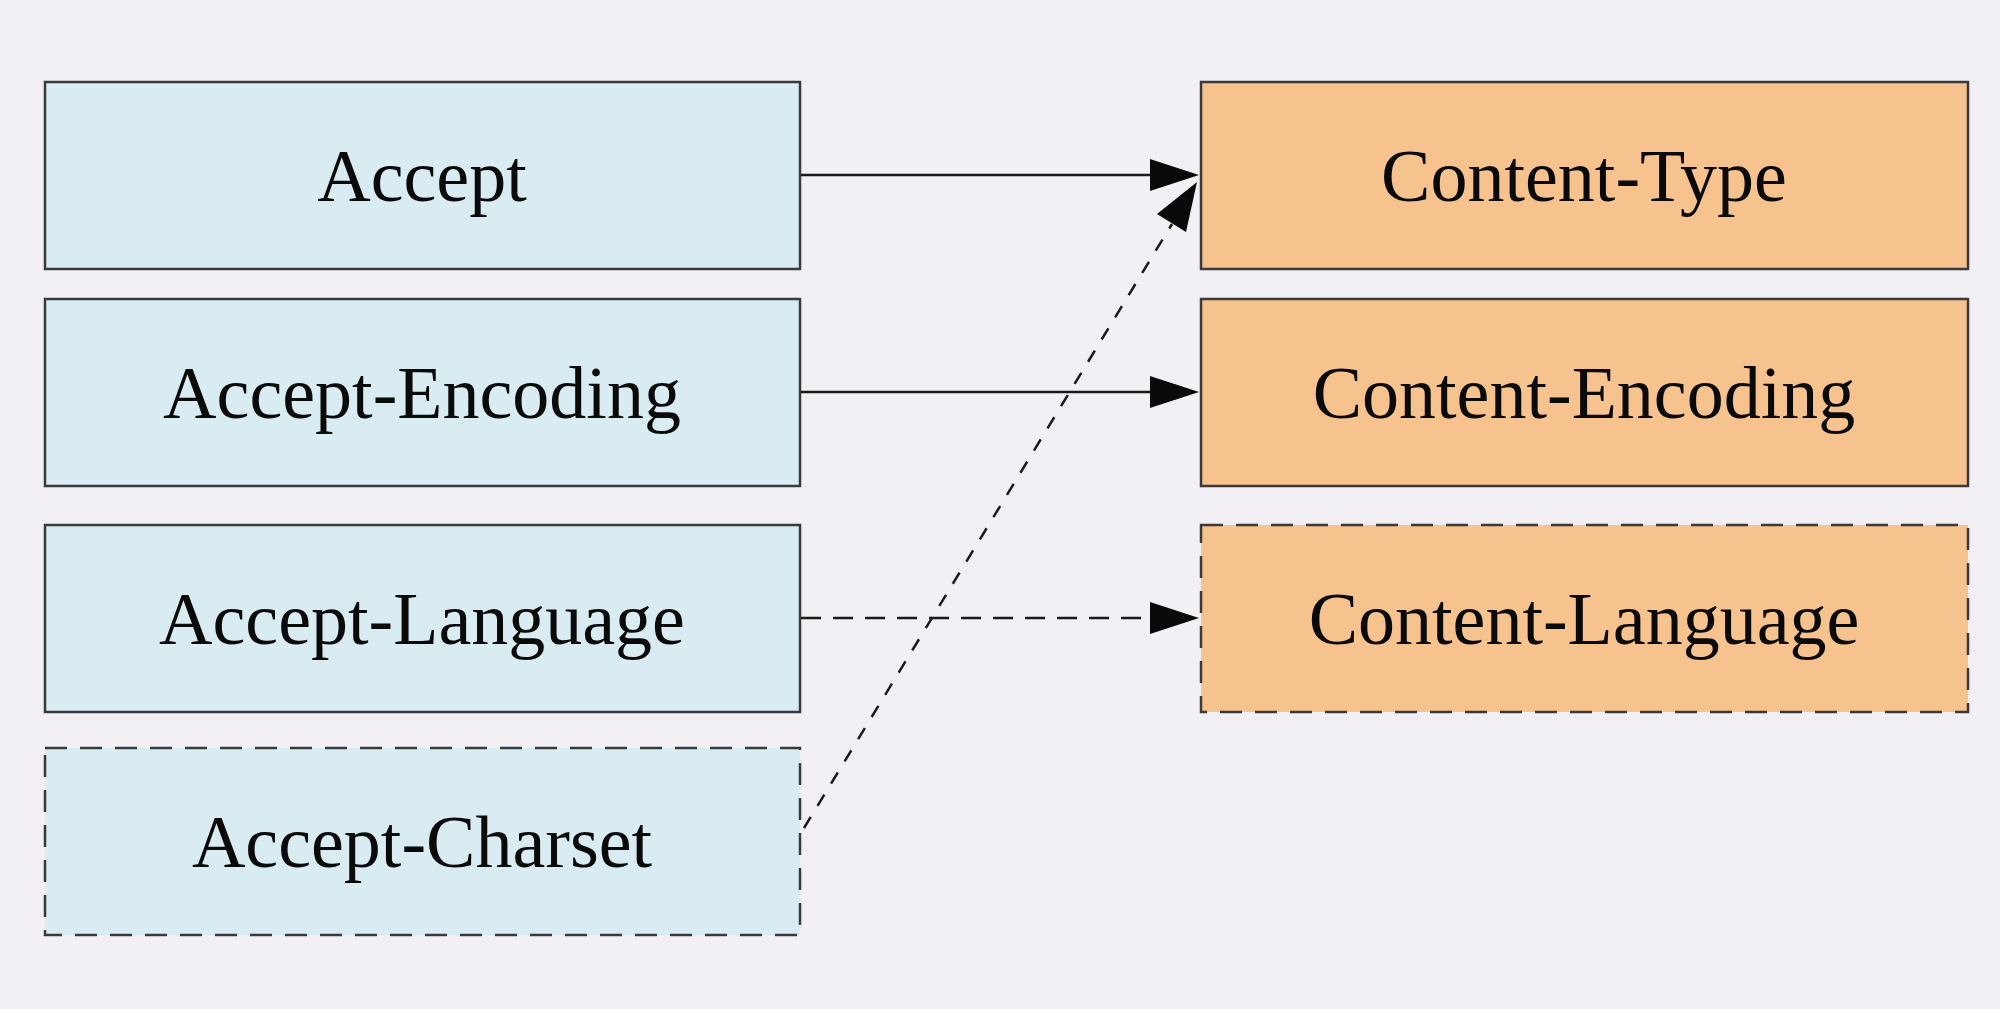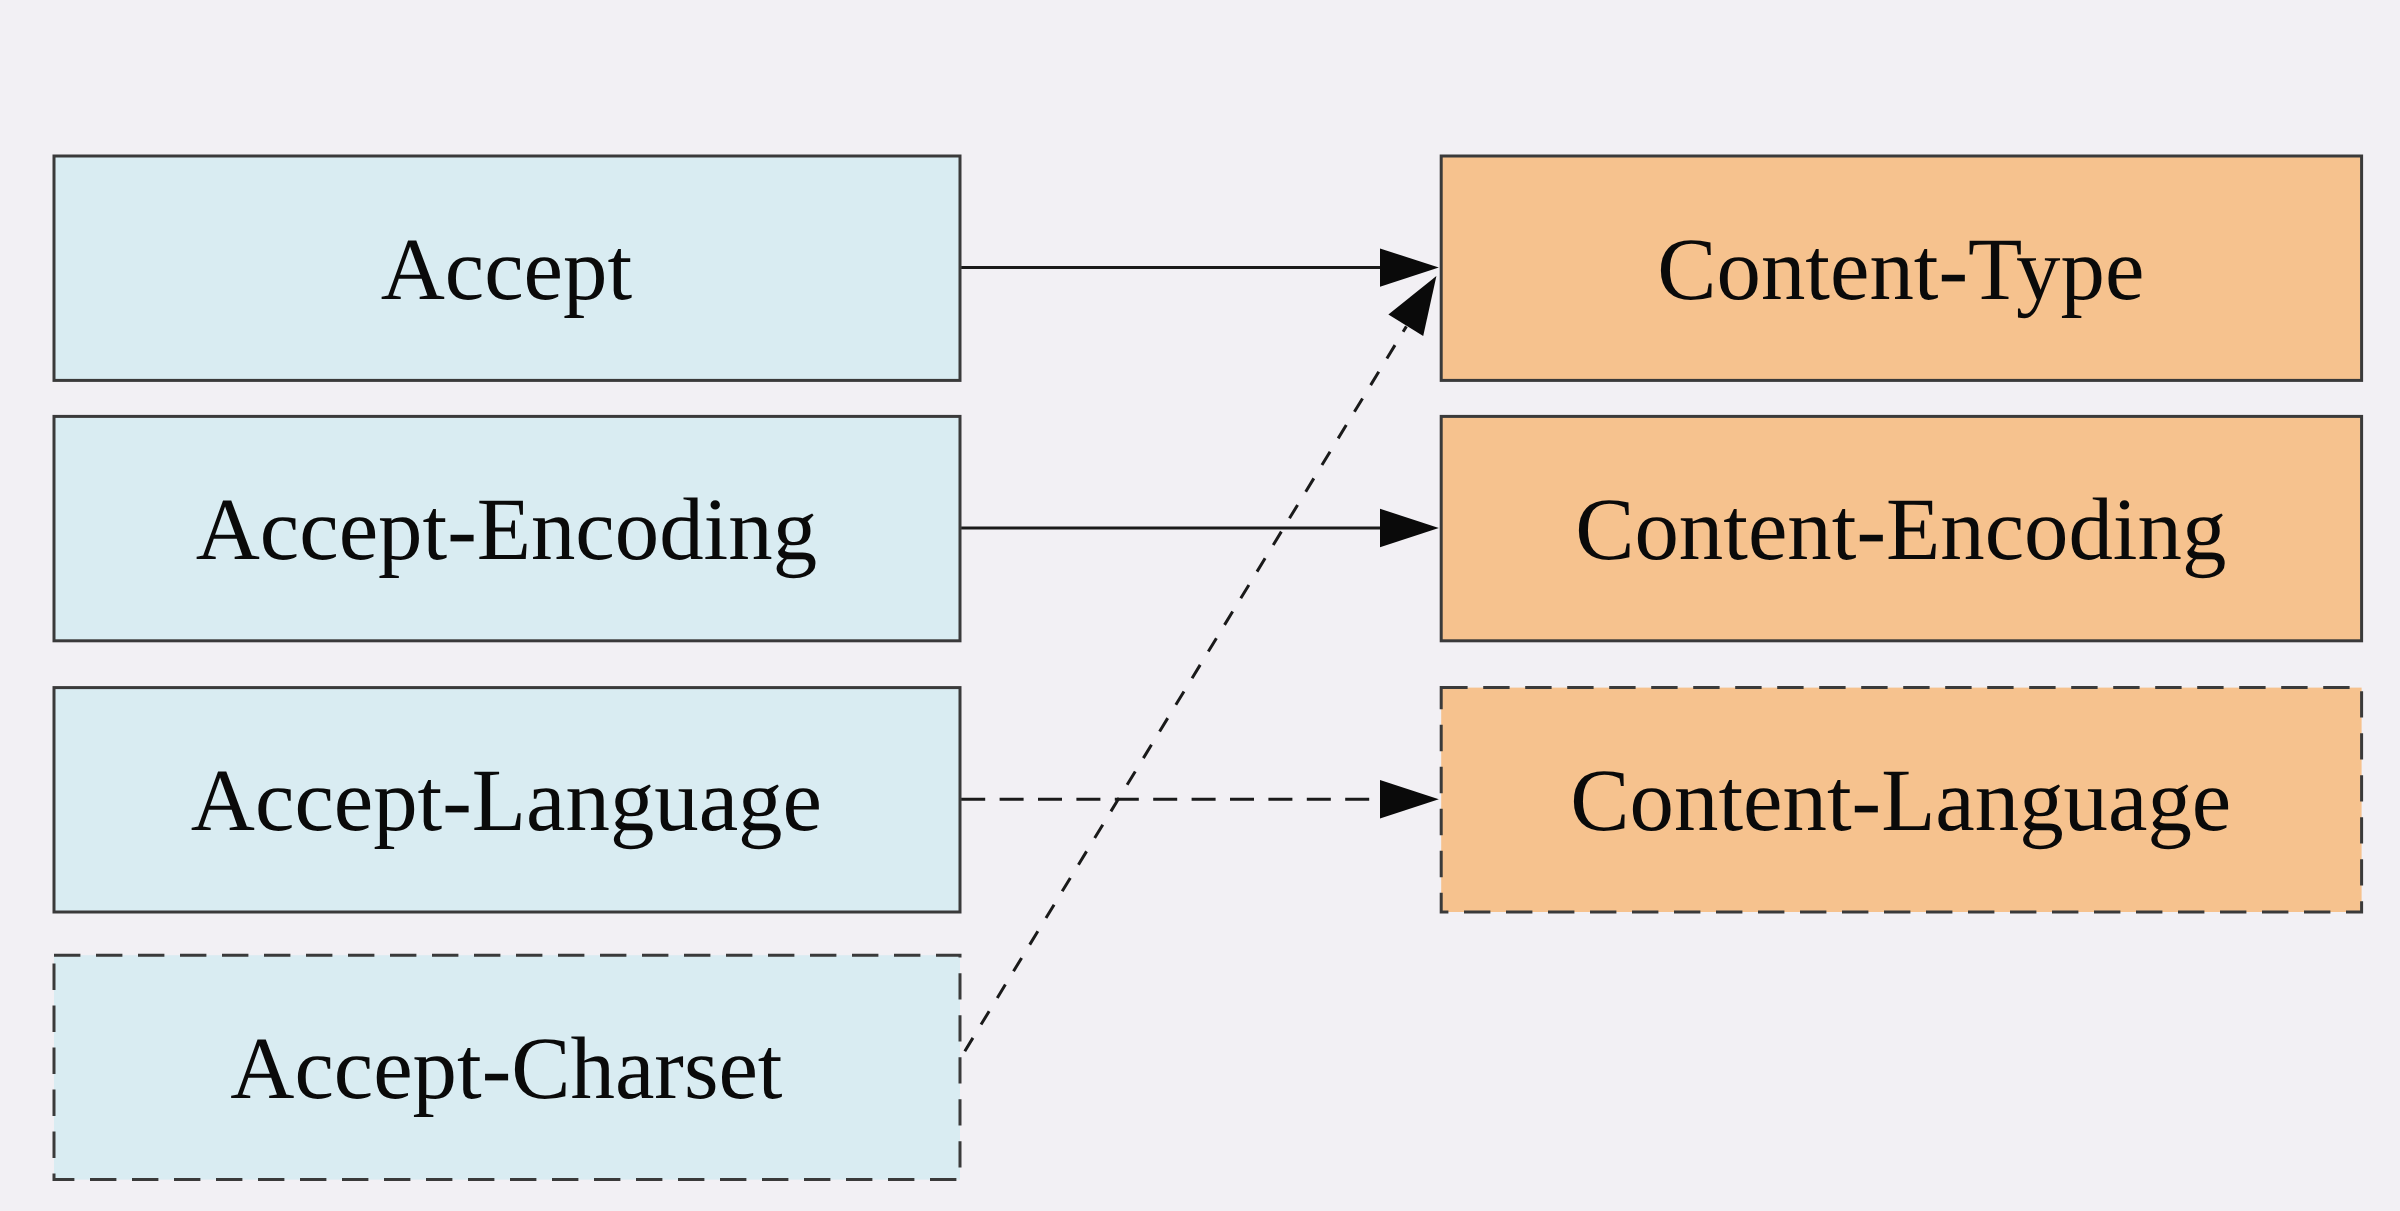--- a/index.html
+++ b/index.html
@@ -8,21 +8,20 @@
     width: 2000px;
     height: 1009px;
     background: #f2f0f4;
     overflow: hidden;
     font-family: "Liberation Serif", serif;
   }
   .diagram-wrap {
     position: relative;
     width: 2000px;
     height: 761px;
-    margin-top: 48px;
   }
   svg text {
     font-family: "Liberation Serif", serif;
     font-size: 74px;
     fill: #0a0a0a;
     text-anchor: middle;
   }
   .box-solid { stroke: #3a3a3a; stroke-width: 2.5; }
   .box-dashed { stroke: #3a3a3a; stroke-width: 2.5; stroke-dasharray: 22 13; }
   .conn-solid { stroke: #1a1a1a; stroke-width: 2.5; fill: none; }

